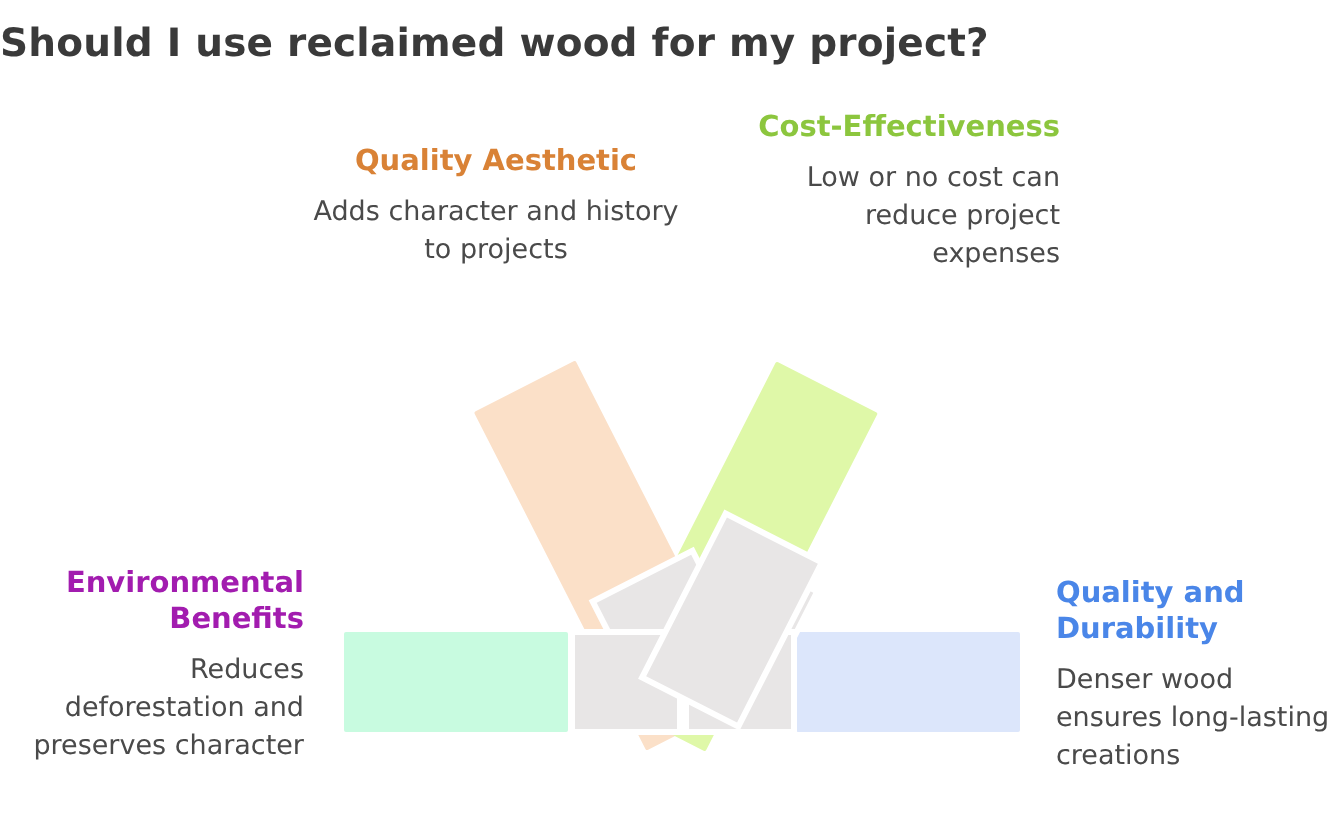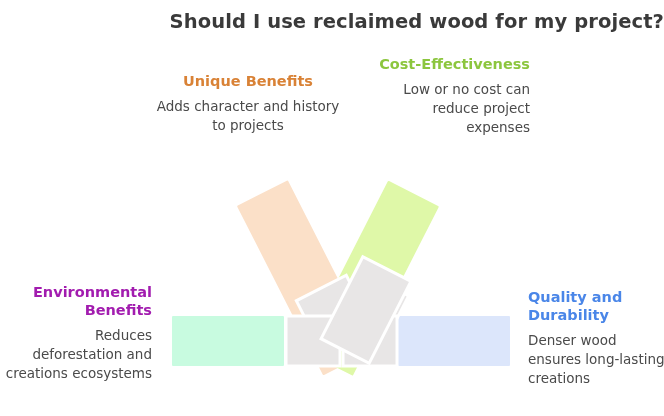--- a/index.html
+++ b/index.html
@@ -14,21 +14,21 @@
     overflow: hidden;
     font-family: "DejaVu Sans", sans-serif;
     color: #3d3d3d;
   }
 
   #page-title {
     position: absolute;
     left: 0;
     top: 10px;
     width: 664px;
-    text-align: right;
+    text-align: left;
     font-size: 19.5px;
     font-weight: bold;
     letter-spacing: 0.1px;
     color: #3a3a3a;
   }
 
   
   .quad { position: absolute; }
   .quad .q-head {
     font-size: 14.5px;
@@ -106,30 +106,30 @@
 
     <rect x="286" y="316" width="54" height="50" fill="#e8e6e6" stroke="#ffffff" stroke-width="3"></rect>
 
     <rect x="343" y="316" width="54" height="50" fill="#e8e6e6" stroke="#ffffff" stroke-width="3"></rect>
 
     <rect x="-27" y="-46" width="54" height="92" transform="translate(366,310) rotate(27)" fill="#e8e6e6" stroke="#ffffff" stroke-width="3"></rect>
   </g>
 </svg>
 
 <div class="quad" id="quad-unique-aesthetic">
-  <div class="q-head">Unique Benefits</div>
+  <div class="q-head">Quality Aesthetic</div>
   <div class="q-body">Adds character and history to projects</div>
 </div>
 
 <div class="quad" id="quad-cost-effectiveness">
   <div class="q-head">Cost-Effectiveness</div>
   <div class="q-body">Low or no cost can reduce project expenses</div>
 </div>
 
 <div class="quad" id="quad-environmental-benefits">
   <div class="q-head">Environmental Benefits</div>
-  <div class="q-body">Reduces deforestation and creations ecosystems</div>
+  <div class="q-body">Reduces deforestation and preserves character</div>
 </div>
 
 <div class="quad" id="quad-quality-durability">
   <div class="q-head">Quality and Durability</div>
   <div class="q-body">Denser wood ensures long-lasting creations</div>
 </div>
 
 </body></html>

